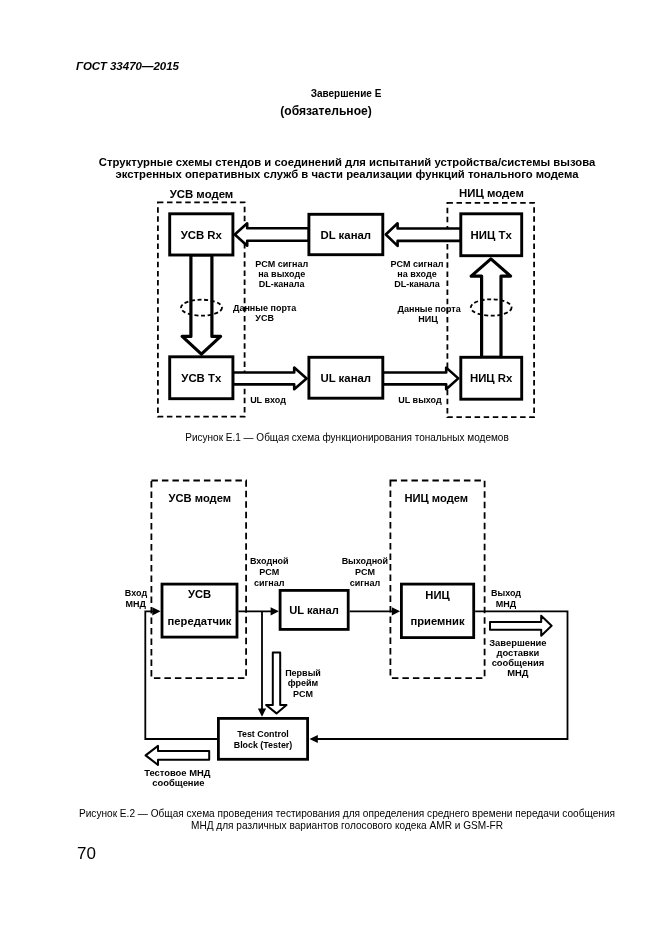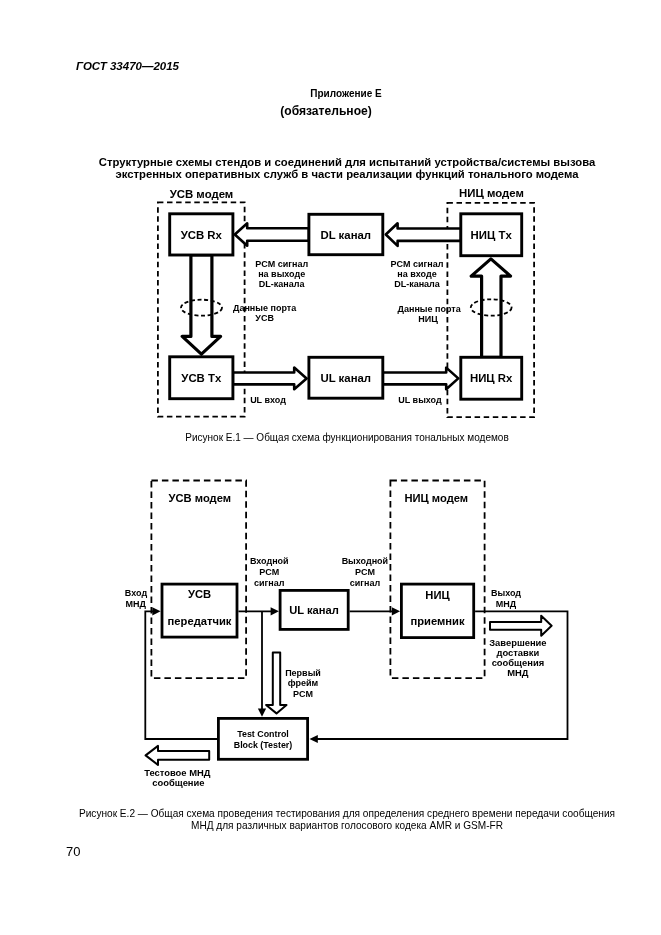--- a/index.html
+++ b/index.html
@@ -7,26 +7,26 @@
        font-family:"Liberation Sans", sans-serif;color:#000;}
   .abs{position:absolute;white-space:nowrap;}
   .b{font-weight:bold;}
   .ctr{transform:translateX(-50%);text-align:center;}
   svg{position:absolute;top:0;left:0;}
   svg text{font-family:"Liberation Sans", sans-serif;}
 </style>
 </head>
 <body>
   <div class="abs b" style="left:76px;top:59.5px;font-size:11.5px;font-style:italic;">ГОСТ 33470—2015</div>
-  <div class="abs b ctr" style="left:346px;top:89px;font-size:10px;line-height:10px;">Приложение Е</div>
+  <div class="abs b ctr" style="left:346px;top:89px;font-size:10px;line-height:10px;">Завершение Е</div>
   <div class="abs b ctr" style="left:326px;top:105px;font-size:12.1px;line-height:12.1px;">(обязательное)</div>
   <div class="abs b ctr" style="left:347px;top:156px;font-size:11.3px;line-height:12.3px;">Структурные схемы стендов и соединений для испытаний устройства/системы вызова<br>экстренных оперативных служб в части реализации функций тонального модема</div>
   <div class="abs ctr" style="left:347px;top:432px;font-size:10px;">Рисунок Е.1 — Общая схема функционирования тональных модемов</div>
   <div class="abs ctr" style="left:347px;top:799.5px;font-size:10.1px;line-height:12.8px;margin-top:8px;">Рисунок Е.2 — Общая схема проведения тестирования для определения среднего времени передачи сообщения<br>МНД для различных вариантов голосового кодека AMR и GSM-FR</div>
-  <div class="abs" style="left:66px;top:843.5px;font-size:13px;">70</div>
+  <div class="abs" style="left:77px;top:843.5px;font-size:17px;">70</div>
 
 <svg width="661" height="935" viewBox="0 0 661 935">
 <g fill="none" stroke="#000">
 
   <rect x="157.9" y="202.4" width="86.7" height="214.2" stroke-width="1.8" stroke-dasharray="5.5,3.6"></rect>
   <rect x="447.4" y="202.9" width="86.7" height="214.2" stroke-width="1.8" stroke-dasharray="5.5,3.6"></rect>
 
   <path d="M234.8 234.5 L247.2 223.3 L247.2 228.3 L308.9 228.3 L308.9 240.7 L247.2 240.7 L247.2 245.7 Z" fill="#fff" stroke-width="2.6" stroke-linejoin="round"></path>
 
   <path d="M385.8 234.5 L397.6 223.3 L397.6 228.5 L461 228.5 L461 240.9 L397.6 240.9 L397.6 245.9 Z" fill="#fff" stroke-width="2.6" stroke-linejoin="round"></path>

